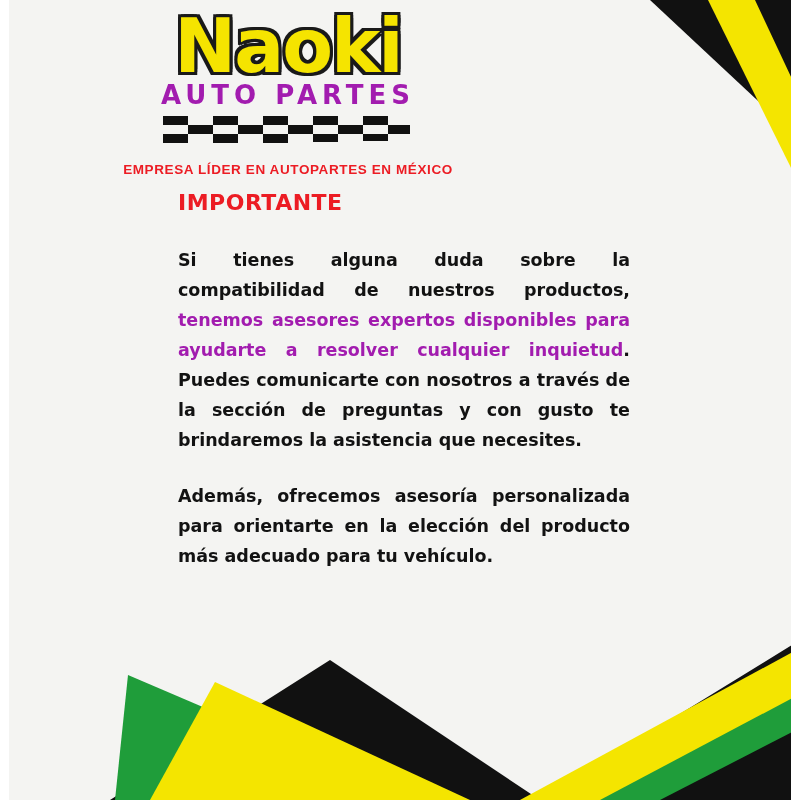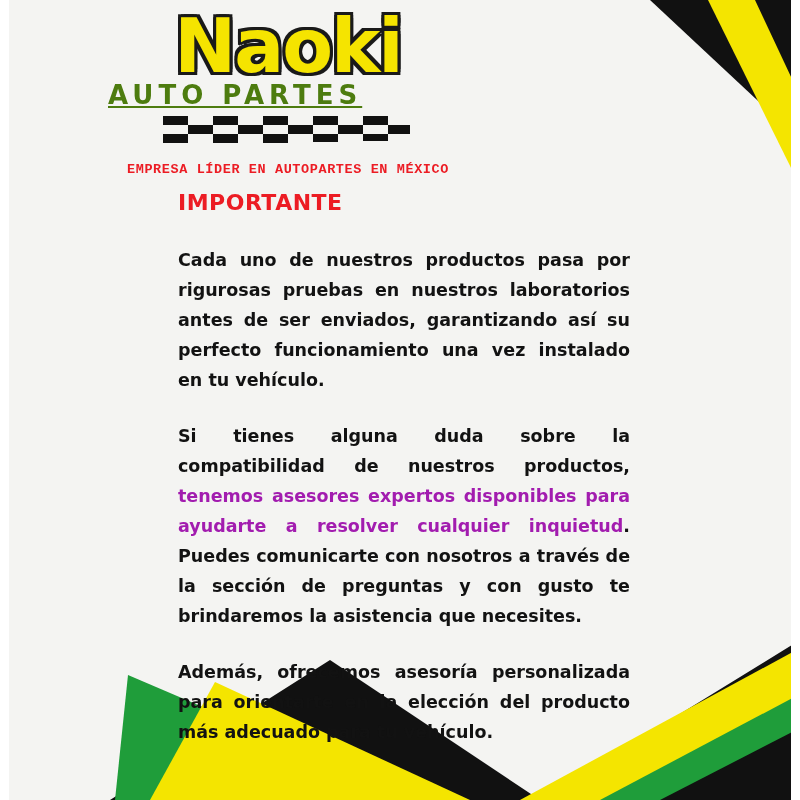--- a/index.html
+++ b/index.html
@@ -70,33 +70,32 @@
       3px 3px 0 #1a1a1a, -3px -3px 0 #1a1a1a,
       3px -3px 0 #1a1a1a, -3px 3px 0 #1a1a1a;
     margin: 0;
     text-align: center;
   }
   #logo-sub {
     font-family: "DejaVu Sans", sans-serif;
     font-weight: bold;
     font-size: 26px;
     letter-spacing: 5px;
-    color: #4d7c0f;
+    color: #a21caf;
     margin-top: -6px;
-    text-align: left;
-    text-decoration: underline;
+    text-align: center;
   }
   #checker {
     margin: 6px auto 0 auto;
     width: 250px;
     height: 34px;
   }
   #tagline {
     margin-top: 8px;
-    font-family: Liberation Mono, monospace;
+    font-family: Liberation Sans, sans-serif;
     font-weight: bold;
     font-size: 13.5px;
     letter-spacing: 0.6px;
     color: #ec1c24;
     text-align: center;
   }
 
   
   #content {
     position: absolute;
@@ -172,20 +171,19 @@
         <rect x="200" y="18" width="25" height="7" fill="#111"></rect>
       </g>
     </svg>
 
     <div id="tagline">EMPRESA LÍDER  EN AUTOPARTES EN MÉXICO</div>
   </div>
 
   <div id="content">
     <h1 id="heading">IMPORTANTE</h1>
 
-    <p class="para">Cada uno de nuestros productos pasa por rigurosas pruebas en nuestros laboratorios antes de ser enviados, garantizando así su perfecto funcionamiento una vez instalado en tu vehículo.</p>
 
     <p class="para"><span>Si tienes alguna duda sobre la compatibilidad de nuestros productos, </span><span class="hl">tenemos asesores expertos disponibles para ayudarte a resolver cualquier inquietud</span><span>. Puedes comunicarte con nosotros a través de la sección de preguntas y con gusto te brindaremos la asistencia que necesites.</span></p>
 
     <p class="para">Además, ofrecemos asesoría personalizada para orientarte en la elección del producto más adecuado para tu vehículo.</p>
   </div>
 
 </div>
 
 </body></html>

